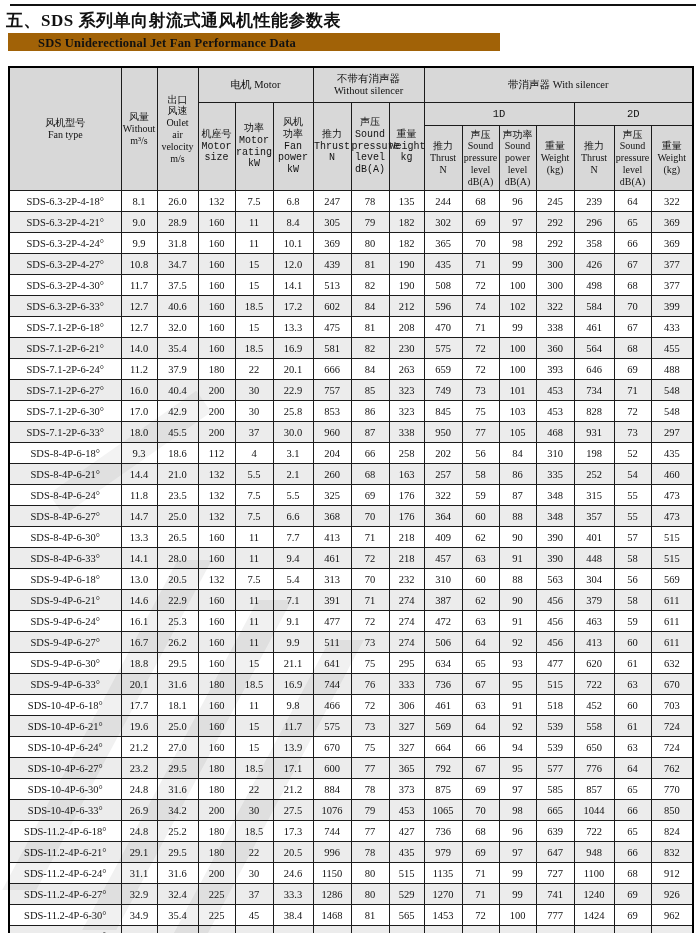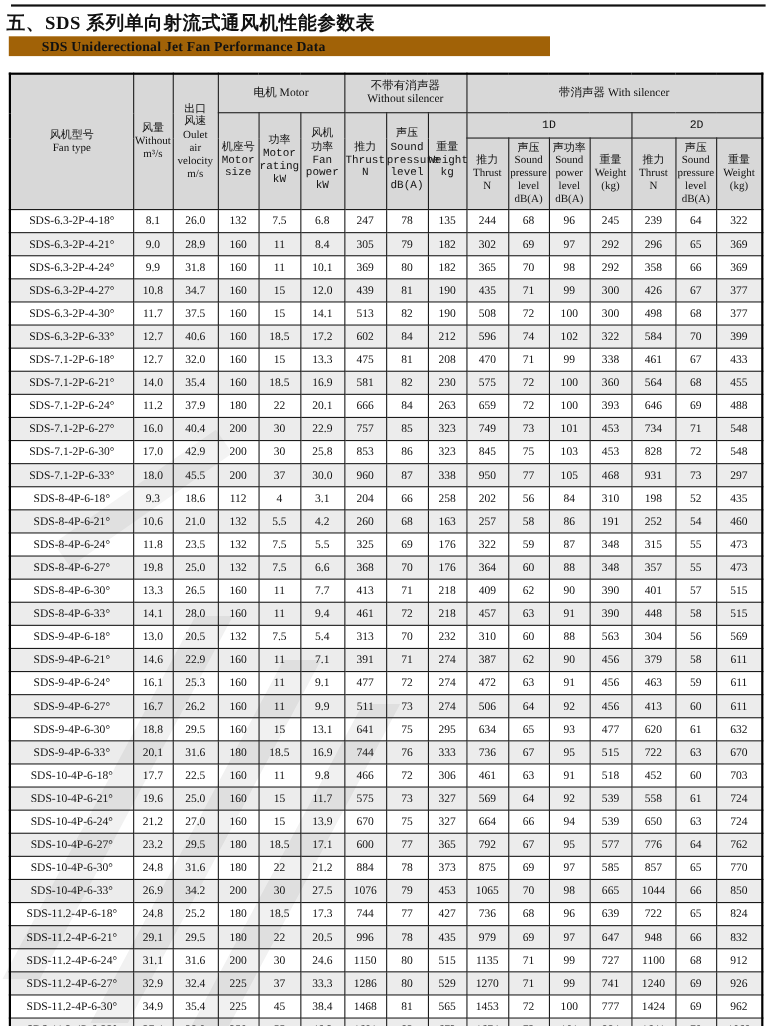--- a/index.html
+++ b/index.html
@@ -386,32 +386,32 @@
         <td>202</td>
         <td>56</td>
         <td>84</td>
         <td>310</td>
         <td>198</td>
         <td>52</td>
         <td>435</td>
       </tr>
       <tr>
         <td>SDS-8-4P-6-21°</td>
-        <td>10.6</td>
+        <td>14.4</td>
         <td>21.0</td>
         <td>132</td>
         <td>5.5</td>
-        <td>4.2</td>
+        <td>2.1</td>
         <td>260</td>
         <td>68</td>
         <td>163</td>
         <td>257</td>
         <td>58</td>
         <td>86</td>
-        <td>191</td>
+        <td>335</td>
         <td>252</td>
         <td>54</td>
         <td>460</td>
       </tr>
       <tr>
         <td>SDS-8-4P-6-24°</td>
         <td>11.8</td>
         <td>23.5</td>
         <td>132</td>
         <td>7.5</td>
@@ -422,21 +422,21 @@
         <td>322</td>
         <td>59</td>
         <td>87</td>
         <td>348</td>
         <td>315</td>
         <td>55</td>
         <td>473</td>
       </tr>
       <tr>
         <td>SDS-8-4P-6-27°</td>
-        <td>19.8</td>
+        <td>14.7</td>
         <td>25.0</td>
         <td>132</td>
         <td>7.5</td>
         <td>6.6</td>
         <td>368</td>
         <td>70</td>
         <td>176</td>
         <td>364</td>
         <td>60</td>
         <td>88</td>
@@ -552,21 +552,21 @@
         <td>413</td>
         <td>60</td>
         <td>611</td>
       </tr>
       <tr>
         <td>SDS-9-4P-6-30°</td>
         <td>18.8</td>
         <td>29.5</td>
         <td>160</td>
         <td>15</td>
-        <td>13.1</td>
+        <td>21.1</td>
         <td>641</td>
         <td>75</td>
         <td>295</td>
         <td>634</td>
         <td>65</td>
         <td>93</td>
         <td>477</td>
         <td>620</td>
         <td>61</td>
         <td>632</td>
@@ -585,21 +585,21 @@
         <td>67</td>
         <td>95</td>
         <td>515</td>
         <td>722</td>
         <td>63</td>
         <td>670</td>
       </tr>
       <tr>
         <td>SDS-10-4P-6-18°</td>
         <td>17.7</td>
-        <td>22.5</td>
+        <td>18.1</td>
         <td>160</td>
         <td>11</td>
         <td>9.8</td>
         <td>466</td>
         <td>72</td>
         <td>306</td>
         <td>461</td>
         <td>63</td>
         <td>91</td>
         <td>518</td>

